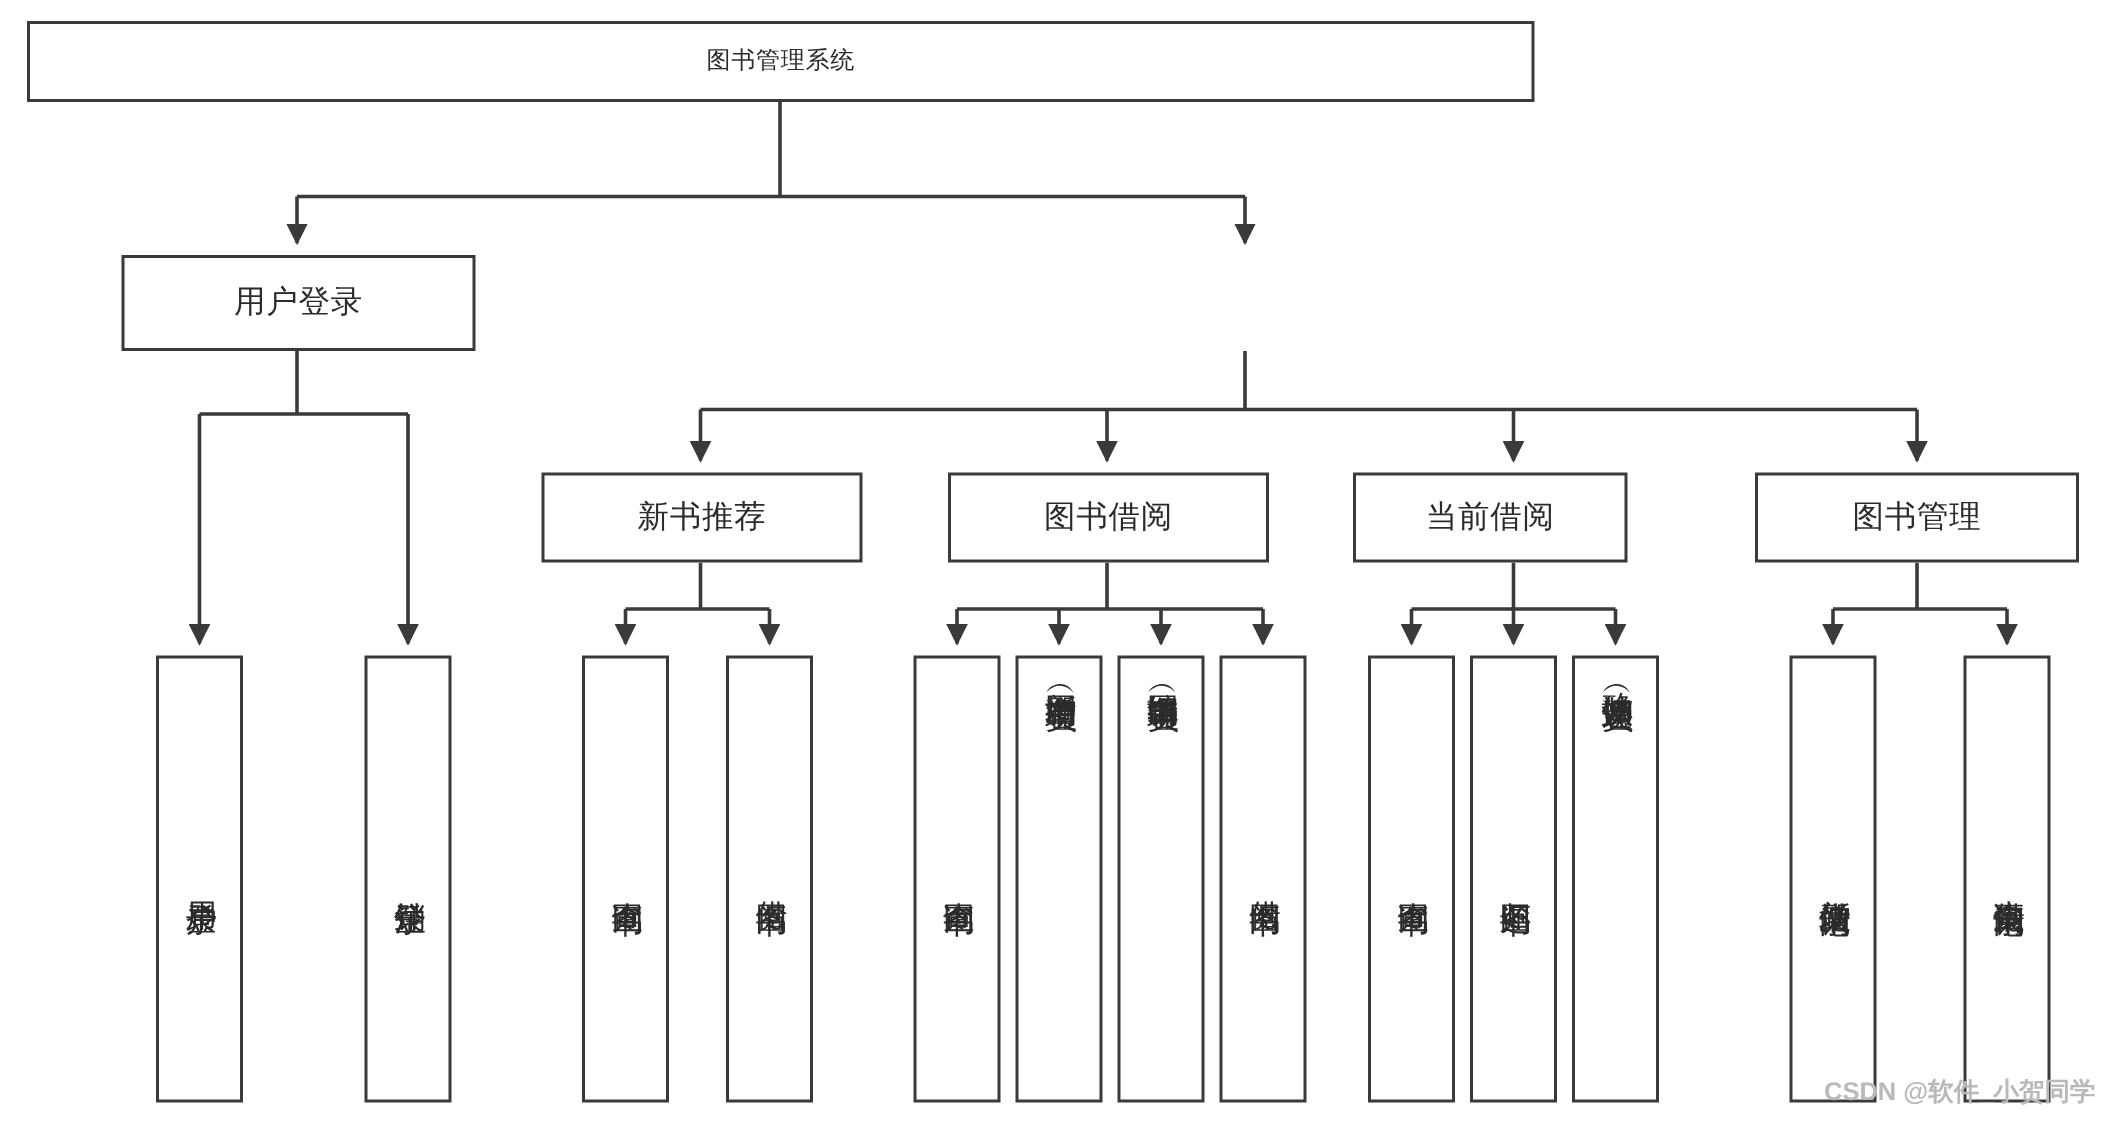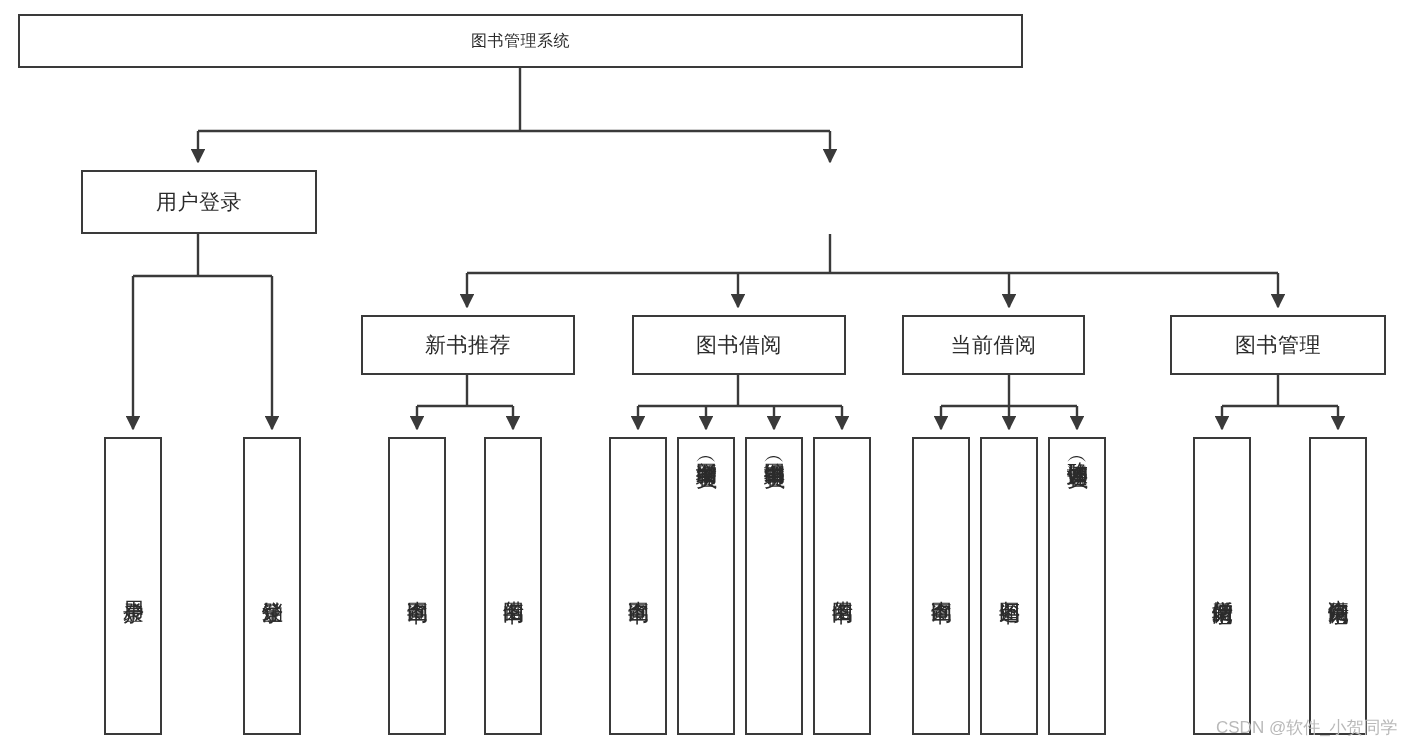--- a/index.html
+++ b/index.html
@@ -186,15 +186,15 @@
     <span class="label">确认归还（管理员）</span>
   </div>
 
   <div class="node v" style="left:1193px; top:437px; width:58px; height:298px;">
     <span class="label">新增借阅记录</span>
   </div>
   <div class="node v" style="left:1309px; top:437px; width:58px; height:298px;">
     <span class="label">查询借阅记录</span>
   </div>
 
-  <div class="watermark" style="left:1216px; top:716px;">CSDN @软件_小贺同学</div>
+  <div class="watermark" style="left:1216px; top:716px;font-weight:bold;">CSDN @软件_小贺同学</div>
 
 </div>
 
 </body></html>

